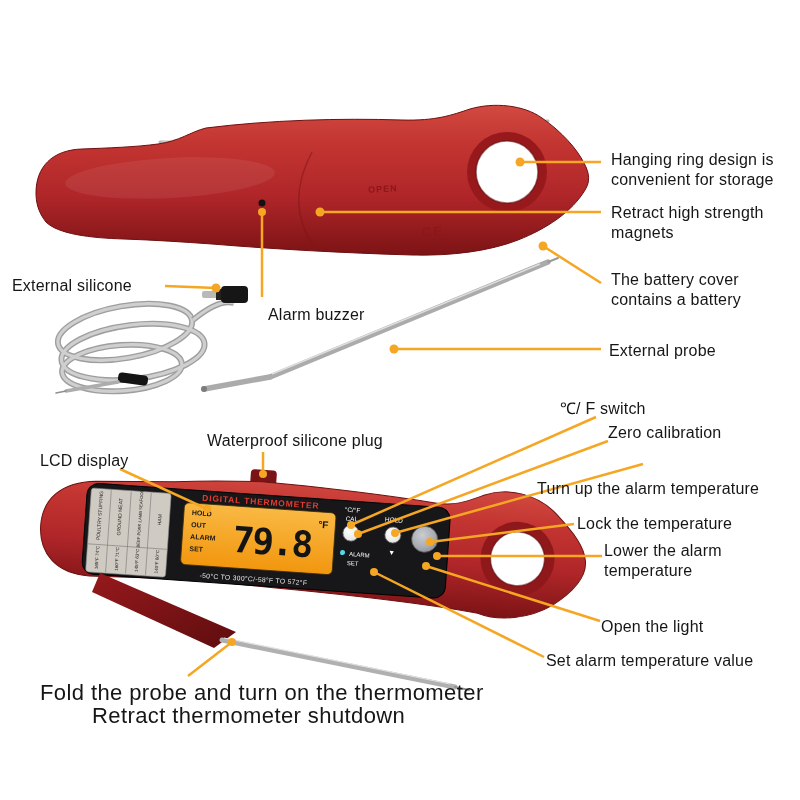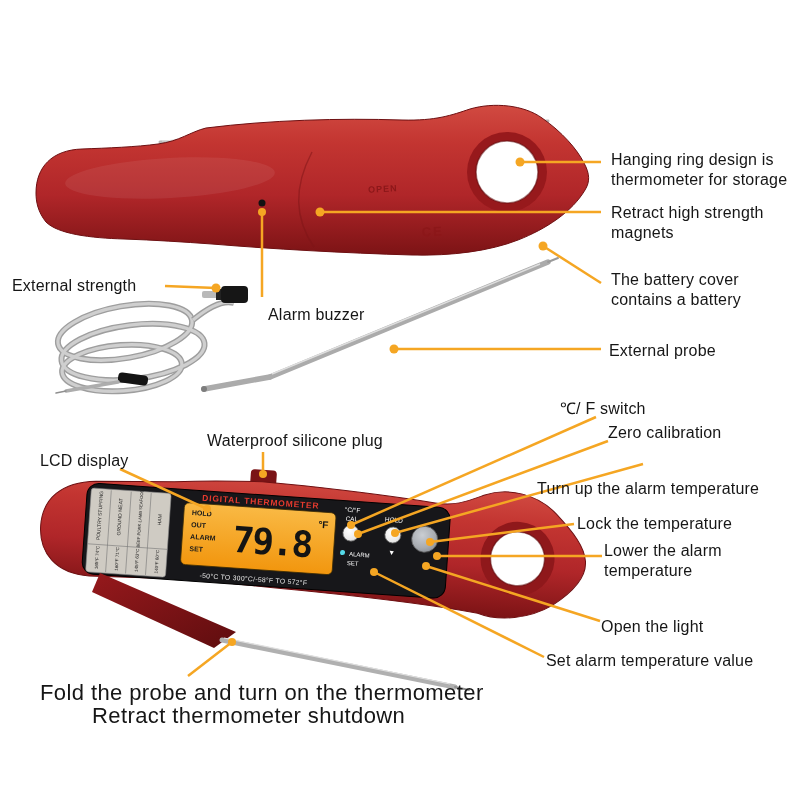--- a/index.html
+++ b/index.html
@@ -247,25 +247,25 @@
       <line x1="544" y1="657" x2="374" y2="572"></line>
         <circle cx="374" cy="572" r="4" stroke="none"></circle>
     </g>
     <g>
       <line x1="232" y1="642" x2="188" y2="676"></line>
         <circle cx="232" cy="642" r="4" stroke="none"></circle>
     </g>
   </g>
 </svg>
 
-<div class="lbl" style="left:611px; top:150px; width:186px;">Hanging ring design is thermometer for storage</div>
+<div class="lbl" style="left:611px; top:150px; width:186px;">Hanging ring design is convenient for storage</div>
 <div class="lbl" style="left:611px; top:203px; width:186px;">Retract high strength magnets</div>
 <div class="lbl" style="left:611px; top:270px; width:180px;">The battery cover contains a battery</div>
 <div class="lbl center" style="left:268px; top:305px; width:160px;">Alarm buzzer</div>
-<div class="lbl nowrap" style="left:12px; top:276px;">External strength</div>
+<div class="lbl nowrap" style="left:12px; top:276px;">External silicone</div>
 <div class="lbl nowrap" style="left:609px; top:341px;">External probe</div>
 <div class="lbl nowrap" style="left:560px; top:399px;">℃/ F switch</div>
 <div class="lbl nowrap" style="left:608px; top:423px;">Zero calibration</div>
 <div class="lbl nowrap" style="left:537px; top:447px;margin-top:32px;">Turn up the alarm temperature</div>
 <div class="lbl nowrap" style="left:207px; top:431px;">Waterproof silicone plug</div>
 <div class="lbl nowrap" style="left:40px; top:451px;">LCD display</div>
 <div class="lbl nowrap" style="left:577px; top:514px;">Lock the temperature</div>
 <div class="lbl" style="left:604px; top:541px; width:170px;">Lower the alarm temperature</div>
 <div class="lbl nowrap" style="left:601px; top:617px;">Open the light</div>
 <div class="lbl nowrap" style="left:546px; top:651px;">Set alarm temperature value</div>

